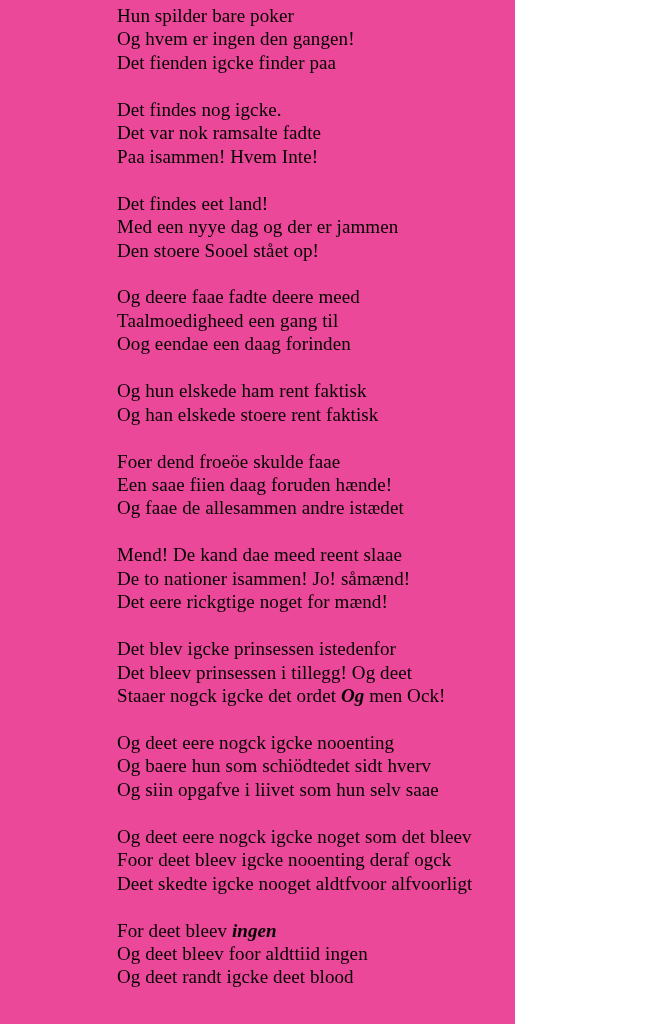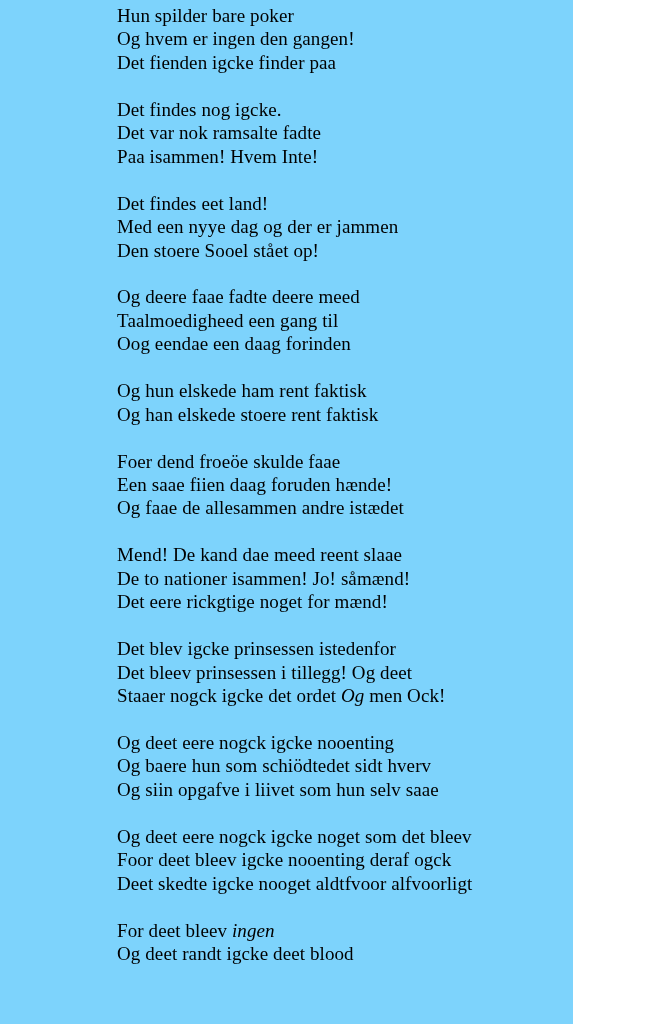--- a/index.html
+++ b/index.html
@@ -8,39 +8,40 @@
     background: #ffffff;
   }
   body {
     width: 647px;
     height: 1024px;
     overflow: hidden;
     font-family: "Liberation Serif", "DejaVu Serif", serif;
   }
   .page {
     box-sizing: border-box;
-    width: 573px;
+    width: 515px;
     height: 1024px;
     padding: 4px 0 0 117px;
-    background: #7dd3fc;
+    background: #ec4899;
   }
   .stanza {
     margin: 0 0 23.45px 0;
   }
   .line {
     margin: 0;
     padding: 0;
     font-size: 19px;
     line-height: 23.45px;
     color: #000000;
     white-space: nowrap;
     letter-spacing: 0.1px;
   }
   .line em {
     font-style: italic;
+    font-weight: bold;
   }
 </style>
 </head>
 <body>
 
 <div class="page">
   <div class="poem">
       <div class="stanza">
         <p class="line"><span>Hun spilder bare poker</span></p>
         <p class="line"><span>Og hvem er ingen den gangen!</span></p>
@@ -85,16 +86,17 @@
         <p class="line"><span>Og baere hun som schiödtedet sidt hverv</span></p>
         <p class="line"><span>Og siin opgafve i liivet som hun selv saae</span></p>
       </div>
       <div class="stanza">
         <p class="line"><span>Og deet eere nogck igcke noget som det bleev</span></p>
         <p class="line"><span>Foor deet bleev igcke nooenting deraf ogck</span></p>
         <p class="line"><span>Deet skedte igcke nooget aldtfvoor alfvoorligt</span></p>
       </div>
       <div class="stanza">
         <p class="line"><span>For deet bleev </span><em>ingen</em></p>
+        <p class="line"><span>Og deet bleev foor aldttiid ingen</span></p>
         <p class="line"><span>Og deet randt igcke deet blood</span></p>
       </div>
     </div>
 </div>
 
 </body></html>

